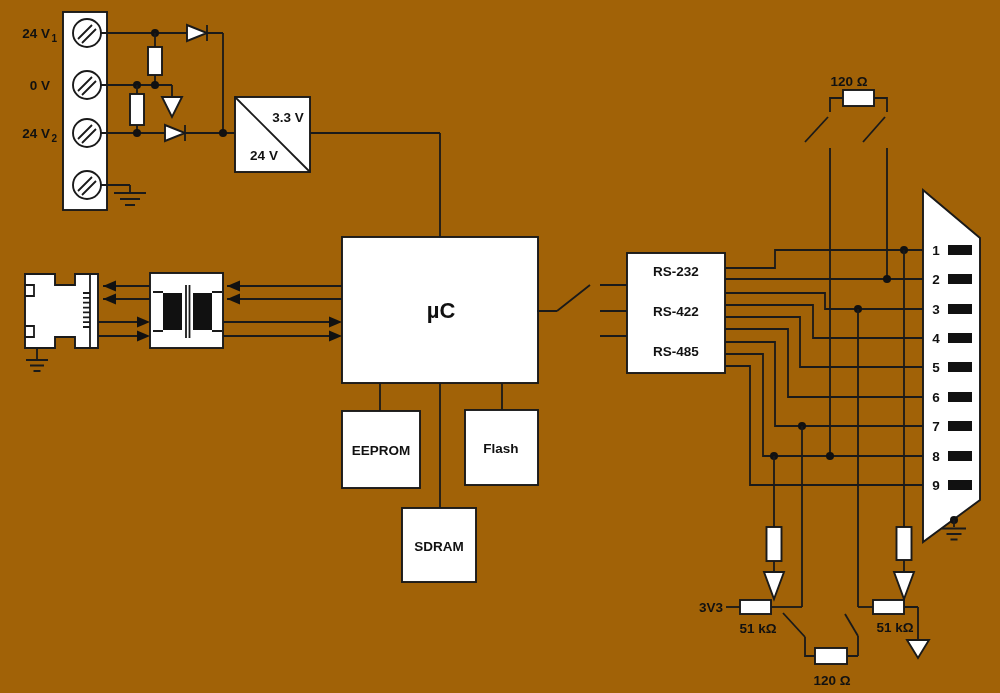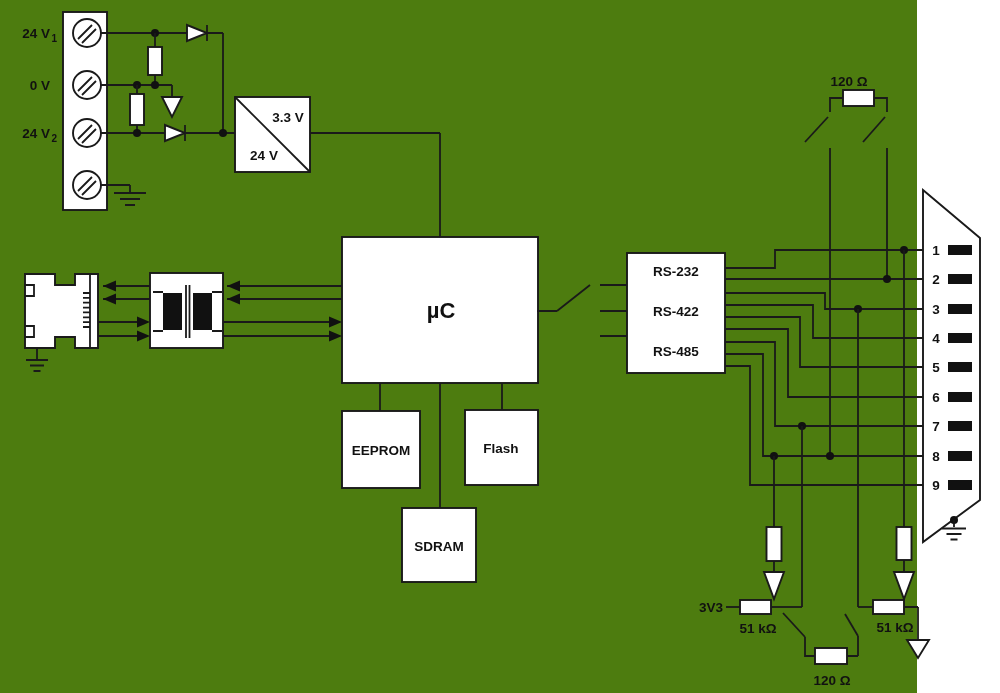--- a/index.html
+++ b/index.html
@@ -1,16 +1,16 @@
 <!DOCTYPE html>
 <html><head>
 <meta charset="utf-8">
 <style>
   html,body{margin:0;padding:0;background:#fff;}
-  .stage{width:917px;height:693px;background:#4d7c0f;position:relative;font-family:"Liberation Sans",sans-serif;}
+  .stage{width:1000px;height:693px;background:#a16207;position:relative;font-family:"Liberation Sans",sans-serif;}
   svg{display:block;}
   .wire{stroke:#1a1a1a;stroke-width:1.8;fill:none;}
   .box{stroke:#1a1a1a;stroke-width:1.9;fill:#fff;}
   .solid{fill:#111;stroke:none;}
   .dot{fill:#111;stroke:none;}
   text{font-family:"Liberation Sans",sans-serif;font-weight:bold;fill:#111;}
   .lbl{font-size:13.5px;}
   .sub{font-size:10px;}
   .mcu{font-size:22px;}
 </style>

